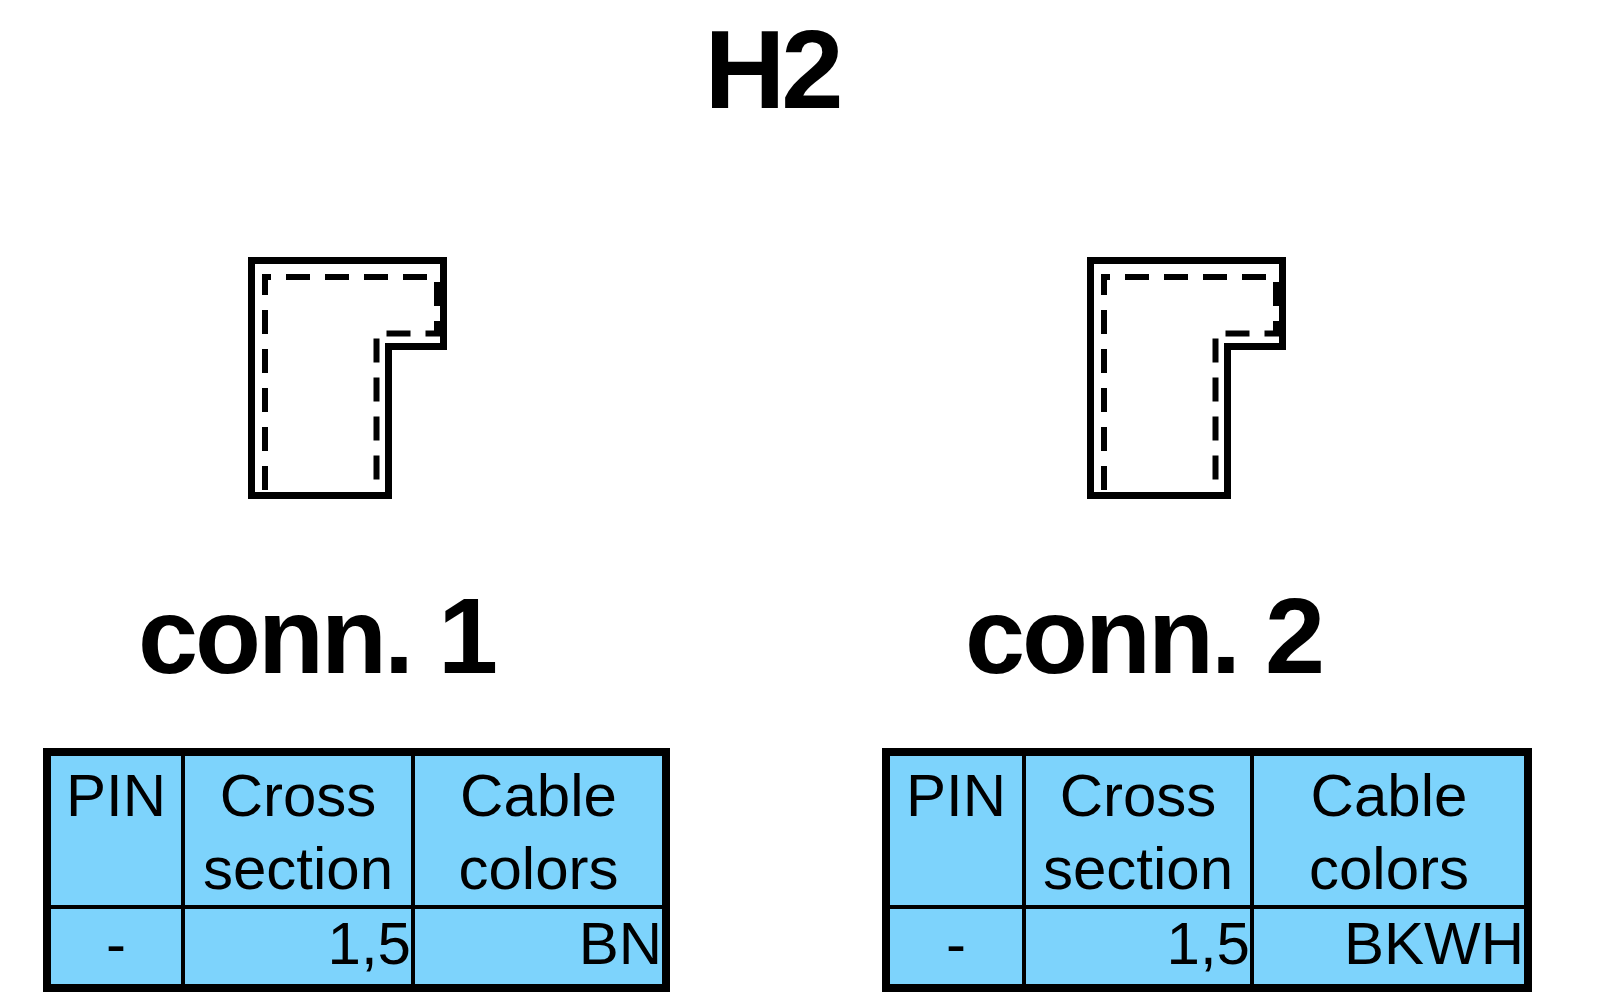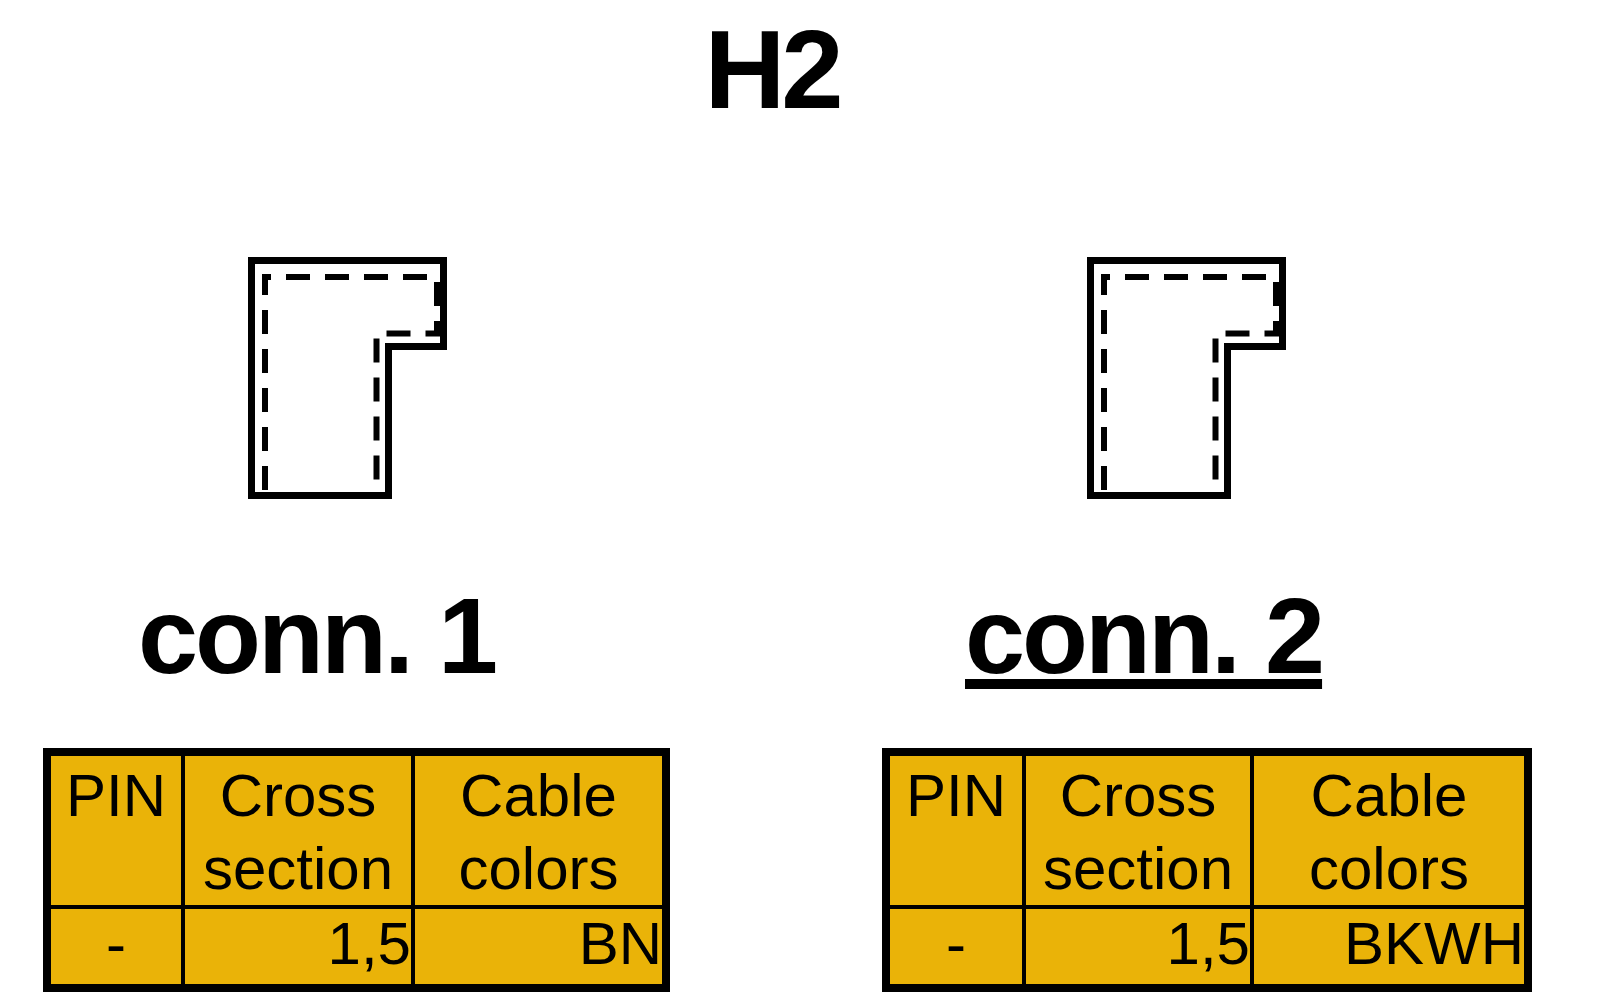--- a/index.html
+++ b/index.html
@@ -33,28 +33,28 @@
     position: absolute;
     top: 554px;
     font-size: 108px;
     font-weight: bold;
     letter-spacing: -3px;
     white-space: nowrap;
     line-height: 1;
     margin-top: 28px;
   }
   #conn-label-1 { left: 138px; }
-  #conn-label-2 { left: 965px; text-decoration: underline; }
+  #conn-label-2 { left: 965px; }
 
   table.pin-table {
     position: absolute;
     top: 748px;
     border-collapse: collapse;
     table-layout: fixed;
-    background: #eab308;
+    background: #7dd3fc;
     border: 8px solid #000000;
   }
   #pin-table-1 { left: 43px;  width: 619px; }
   #pin-table-2 { left: 882px; width: 642px; }
 
   .pin-table th, .pin-table td {
     border: 4px solid #000000;
     overflow: hidden;
   }
   .pin-table thead tr { height: 144px; }

